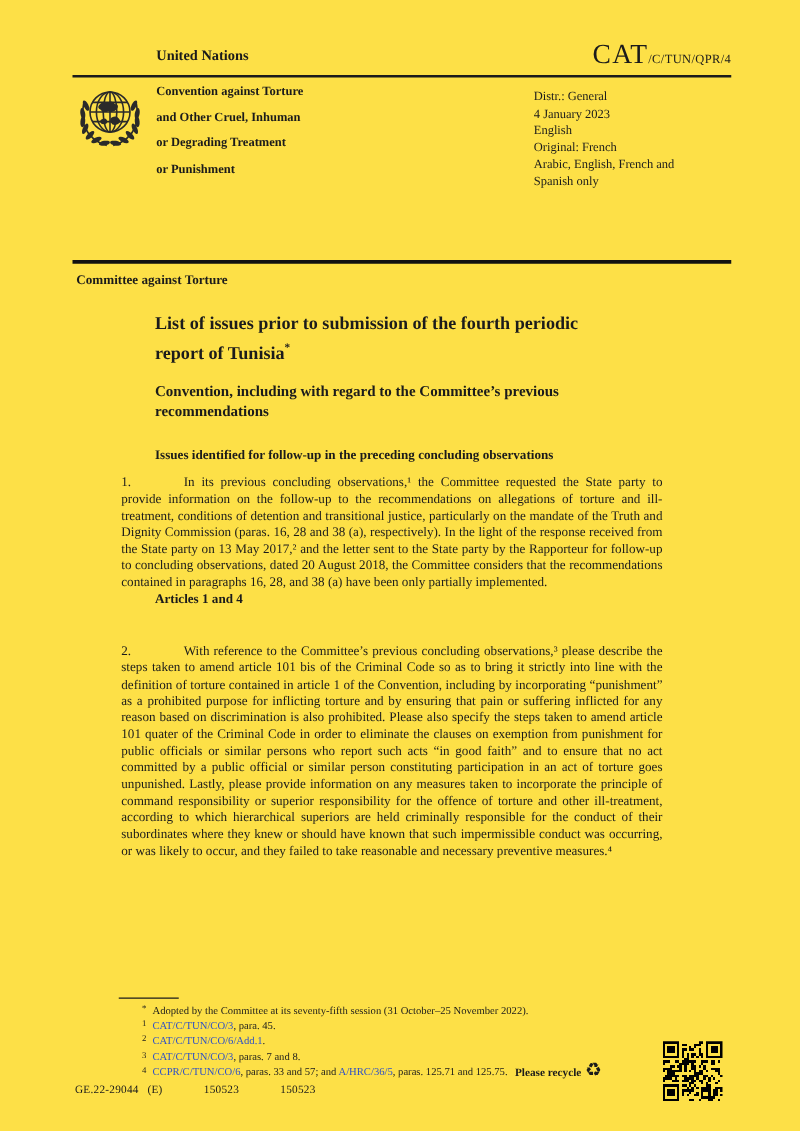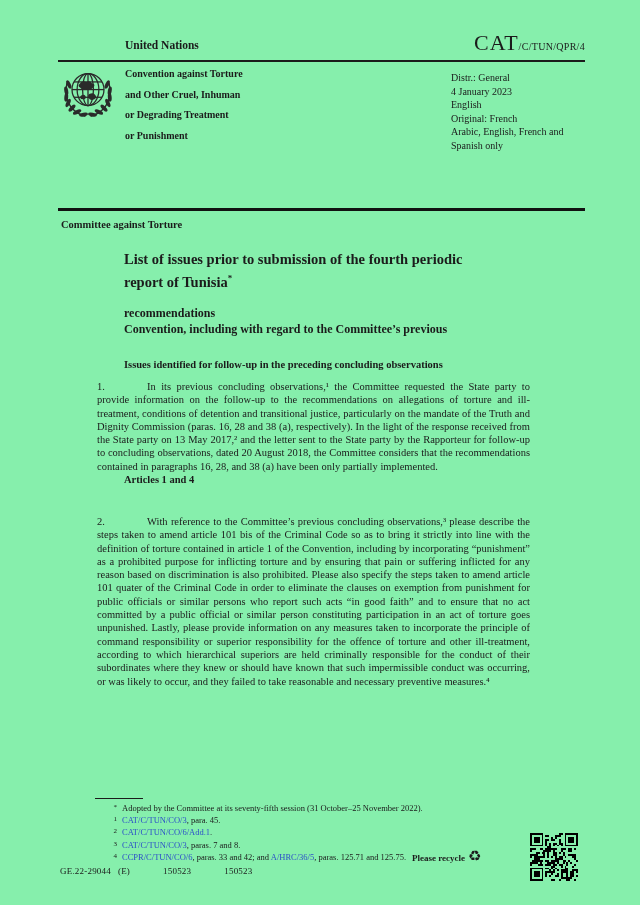--- a/index.html
+++ b/index.html
@@ -1,32 +1,32 @@
 <!DOCTYPE html>
 <html><head>
 <meta charset="utf-8">
 <style>
   html,body{margin:0;padding:0;background:#ffffff;}
   .page{
     position:relative;
     width:640px;height:905px;
-    background:#86efac;
+    background:#fde047;
     font-family:"Liberation Serif","DejaVu Serif",serif;
     color:#1b1b1b;
     overflow:hidden;
   }
   
   .org-name{position:absolute;left:125px;top:39px;font-size:11.5px;font-weight:bold;}
   .doc-symbol{position:absolute;right:55px;top:30px;display:flex;align-items:baseline;}
   .sym-main{font-size:22px;letter-spacing:1px;}
   .sym-rest{font-size:10px;letter-spacing:.3px;}
   .rule-thin{position:absolute;left:58px;top:60px;width:527px;height:2px;background:#1b1b1b;}
   .emblem{position:absolute;left:56px;top:64px;}
   .conv-title{position:absolute;left:125px;top:64px;font-size:10px;font-weight:bold;line-height:20.5px;}
-  .info-block{position:absolute;left:427px;top:71px;font-size:10px;line-height:13.5px;margin-left:24px;}
+  .info-block{position:absolute;left:427px;top:71px;font-size:10px;line-height:13.5px;}
   
   .rule-thick{position:absolute;left:58px;top:208px;width:527px;height:3px;background:#111;}
   .committee{position:absolute;left:61px;top:219px;font-size:10.5px;font-weight:bold;}
   
   .main-title{position:absolute;left:124px;top:250px;width:430px;font-size:14.5px;font-weight:bold;line-height:19px;margin:0;}
   .main-title sup{font-size:9px;}
   .subtitle{position:absolute;left:124px;top:305px;width:430px;font-size:12px;font-weight:bold;line-height:16px;margin:0;}
   .section-heading{position:absolute;left:124px;top:359px;width:420px;font-size:10.5px;font-weight:bold;margin:0;}
   .articles-heading{position:absolute;left:124px;top:474px;width:420px;font-size:10.5px;font-weight:bold;margin:0;}
   
@@ -119,22 +119,22 @@
 
   <div class="rule-thick"></div>
   <div class="committee">Committee against Torture</div>
 
   <h1 class="main-title">
     <div><span>List of issues prior to submission of the fourth periodic</span></div>
     <div><span>report of Tunisia</span><sup>*</sup></div>
   </h1>
 
   <h2 class="subtitle">
+    <div>Convention, including with regard to the Committee’s previous</div>
     <div>recommendations</div>
-    <div>Convention, including with regard to the Committee’s previous</div>
   </h2>
 
   <h3 class="section-heading">Issues identified for follow-up in the preceding concluding observations</h3>
 
   <p class="para para-1">
     <span class="pnum">1.</span><span>In its previous concluding observations,¹ the Committee requested the State party to provide information on the follow-up to the recommendations on allegations of torture and ill-treatment, conditions of detention and transitional justice, particularly on the mandate of the Truth and Dignity Commission (paras. 16, 28 and 38 (a), respectively). In the light of the response received from the State party on 13 May 2017,² and the letter sent to the State party by the Rapporteur for follow-up to concluding observations, dated 20 August 2018, the Committee considers that the recommendations contained in paragraphs 16, 28, and 38 (a) have been only partially implemented.</span>
   </p>
 
   <h4 class="articles-heading">Articles 1 and 4</h4>
 
@@ -150,21 +150,21 @@
     <div class="fn">
       <span class="fn-m">1</span><a class="fn-link">CAT/C/TUN/CO/3</a><span>, para. 45.</span>
     </div>
     <div class="fn">
       <span class="fn-m">2</span><a class="fn-link">CAT/C/TUN/CO/6/Add.1</a><span>.</span>
     </div>
     <div class="fn">
       <span class="fn-m">3</span><a class="fn-link">CAT/C/TUN/CO/3</a><span>, paras. 7 and 8.</span>
     </div>
     <div class="fn">
-      <span class="fn-m">4</span><a class="fn-link">CCPR/C/TUN/CO/6</a><span>, paras. 33 and 42; and </span><a class="fn-link">A/HRC/36/5</a><span>, paras. 125.71 and 125.75.</span>
+      <span class="fn-m">4</span><a class="fn-link">CCPR/C/TUN/CO/6</a><span>, paras. 33 and 57; and </span><a class="fn-link">A/HRC/36/5</a><span>, paras. 125.71 and 125.75.</span>
     </div>
   </div>
 
   <div class="footer-left">
     <span>GE.22-29044</span><span class="sp-sm">(E)</span><span class="sp">150523</span><span class="sp">150523</span>
   </div>
 
   <div class="recycle">
     <span>Please recycle</span>
     <span class="recycle-glyph">♻</span>

